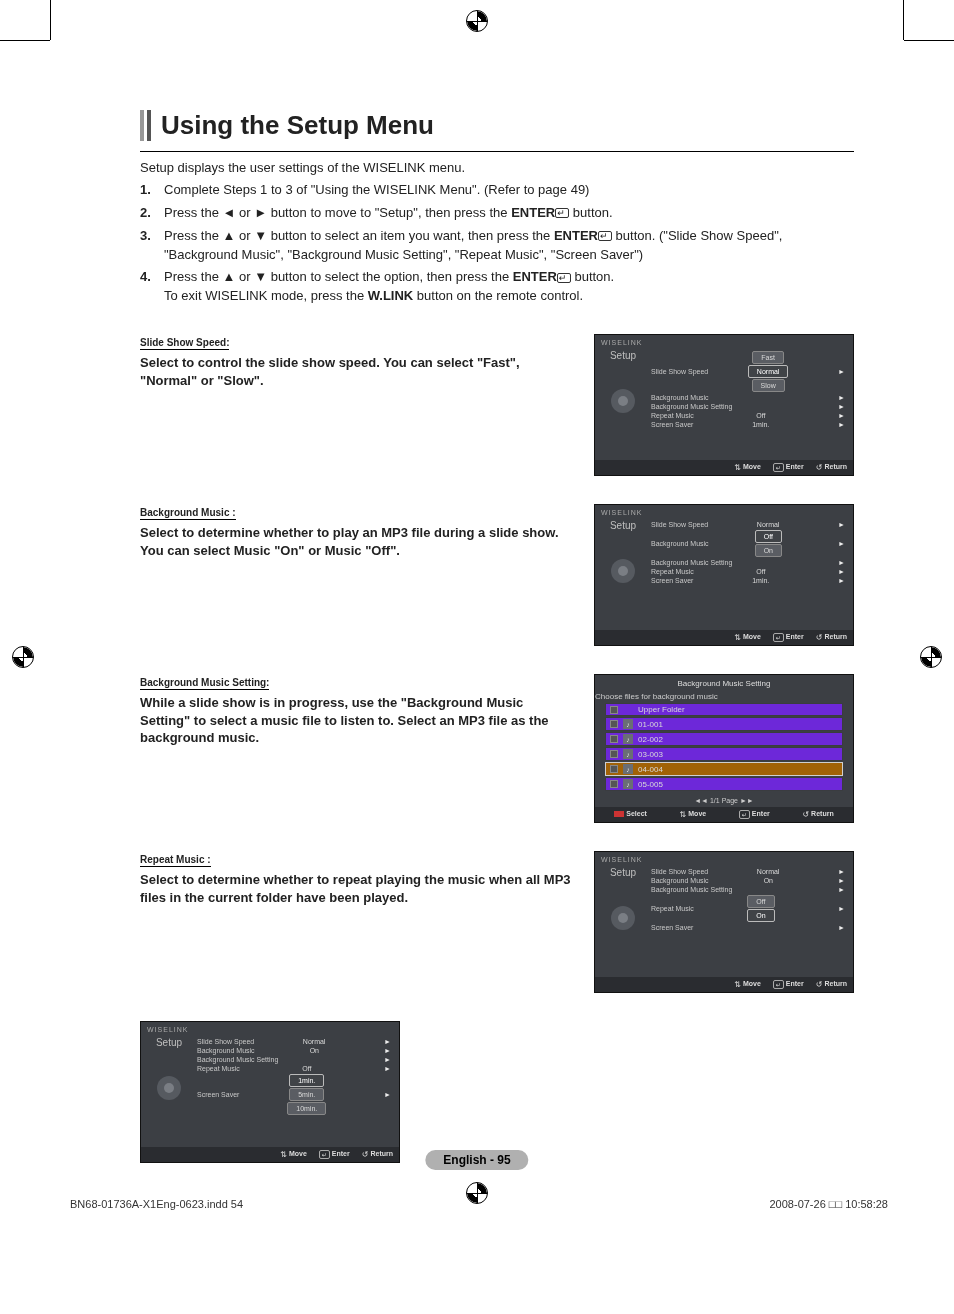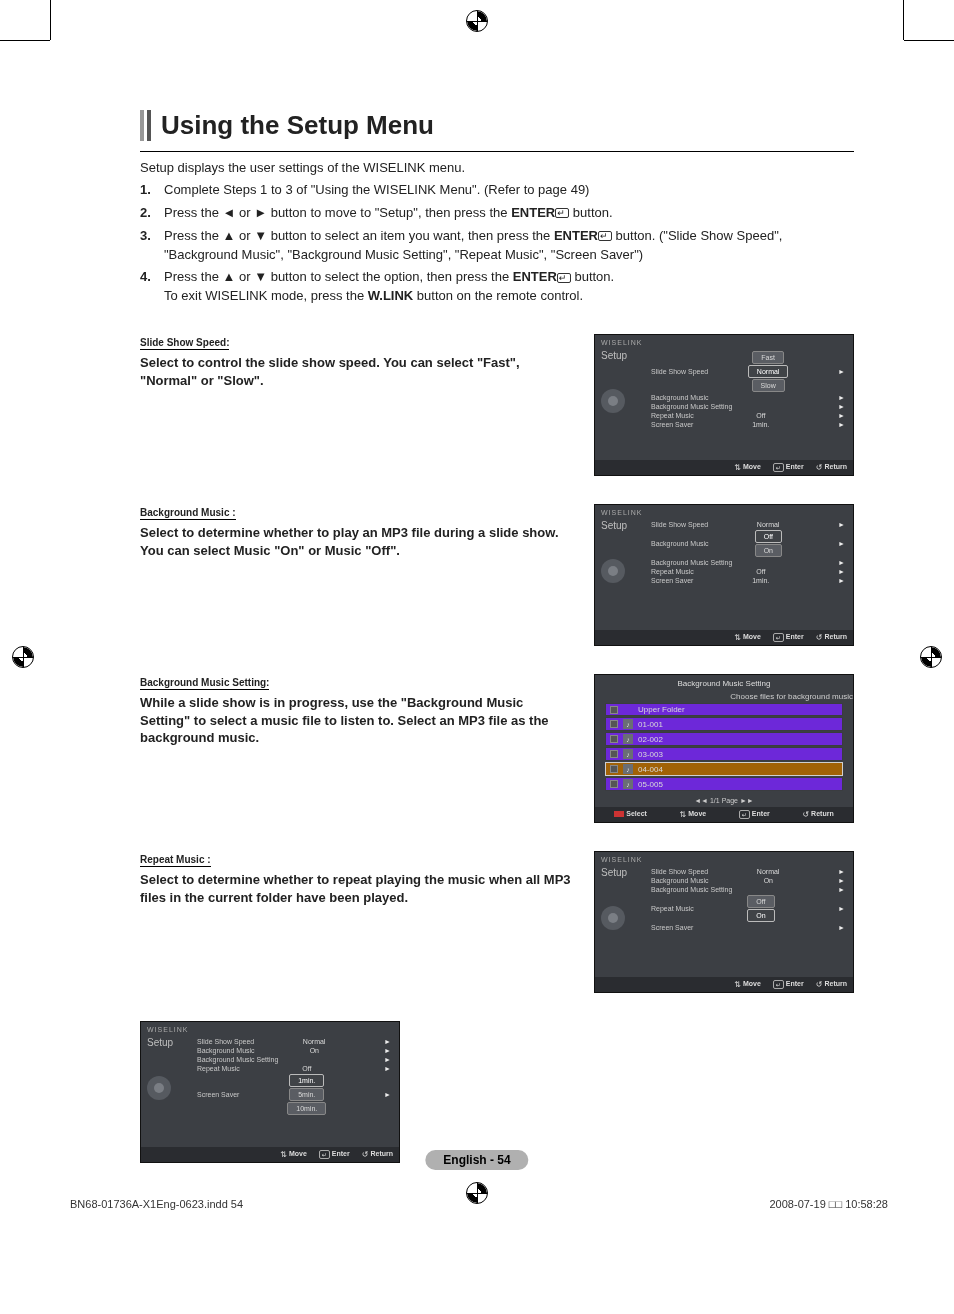--- a/index.html
+++ b/index.html
@@ -54,21 +54,21 @@
   .sub-h { font-weight:bold; display:inline-block; border-bottom:1px solid #000; padding-bottom:1px; margin-bottom:4px; font-size:10px; }
   .sub-p { font-size:13px; line-height:1.35;font-weight:bold; }
 
   
   .osd {
     width:260px; border:1px solid #111; background:#3c3f44;
     color:#d9d9d9; font-size:8px; position:relative;
   }
   .osd .brand { padding:4px 6px; font-size:7px; letter-spacing:1px; color:#aaa; }
   .osd .body { display:flex; padding:0 6px 6px 6px; gap:6px; min-height:110px;}
-  .osd .left { width:44px; display:flex; flex-direction:column; align-items:flex-start; gap:28px; }
+  .osd .left { width:44px; display:flex; flex-direction:column; align-items:center; gap:28px; }
   .osd .setup-label { color:#bfbfbf; font-size:10px; }
   .osd .gear {
     width:24px; height:24px; border-radius:50%; background:#565a60;
     position:relative; display:flex; align-items:center; justify-content:center;
   }
   .osd .gear::before{
     content:""; position:absolute; width:10px; height:10px; border-radius:50%; background:#7a7e84;
   }
   .osd .list { flex:1; }
   .osd .row { display:flex; align-items:center; justify-content:space-between; padding:1px 2px 1px 0; font-size:7px; }
@@ -84,21 +84,21 @@
   }
   .osd .footer span b { font-weight:bold; }
   .osd .footer .ico { display:inline-block; vertical-align:middle; margin-right:2px; }
   .osd .footer .updn::before { content:"⇅"; font-size:8px; }
   .osd .footer .ent { border:1px solid #aaa; border-radius:2px; padding:0 2px; font-size:6px; }
   .osd .footer .ret::before { content:"↺"; font-size:8px; }
   .osd .footer.four { justify-content:space-around; gap:6px; }
 
   
   .osd.files .title { text-align:center; padding:4px 0; font-size:8px; color:#ddd; }
-  .osd.files .sub { text-align:right; font-size:8px; color:#ccc; padding-bottom:2px;}
+  .osd.files .sub { text-align:left; font-size:8px; color:#ccc; padding-bottom:2px;}
   .osd.files .flist { padding:0 10px 4px 10px; }
   .osd.files .frow {
     display:flex; align-items:center; gap:5px; padding:1px 4px;
     background:#6d28d9; margin-bottom:1px; border:1px solid #3a3c40;
   }
   .osd.files .frow.sel { border:1px solid #d0d0d0; background:#a16207; }
   .osd.files .chk { width:8px; height:8px; border:1px solid #888; background:#555; }
   .osd.files .note { width:10px; height:10px; background:#6a6e75; display:flex; align-items:center; justify-content:center; font-size:7px; }
   .osd.files .note::before{ content:"♪"; color:#ddd; }
   .osd.files .pager { text-align:center; font-size:7px; color:#ccc; padding:1px 0 3px 0; }
@@ -420,20 +420,20 @@
         </div>
         <div class="footer">
           <span><span class="ico updn"></span><b>Move</b></span>
           <span><span class="ico ent">↵</span><b>Enter</b></span>
           <span><span class="ico ret"></span><b>Return</b></span>
         </div>
       </div>
     </div>
   </div>
 
-  <div class="page-foot-pill">English - 54</div>
+  <div class="page-foot-pill">English - 95</div>
 
   <div class="doc-meta">
     <span>BN68-01736A-X1Eng-0623.indd   54</span>
-    <span>2008-07-19   □□ 10:58:28</span>
+    <span>2008-07-26   □□ 10:58:28</span>
   </div>
 
 </div>
 
 </body></html>

